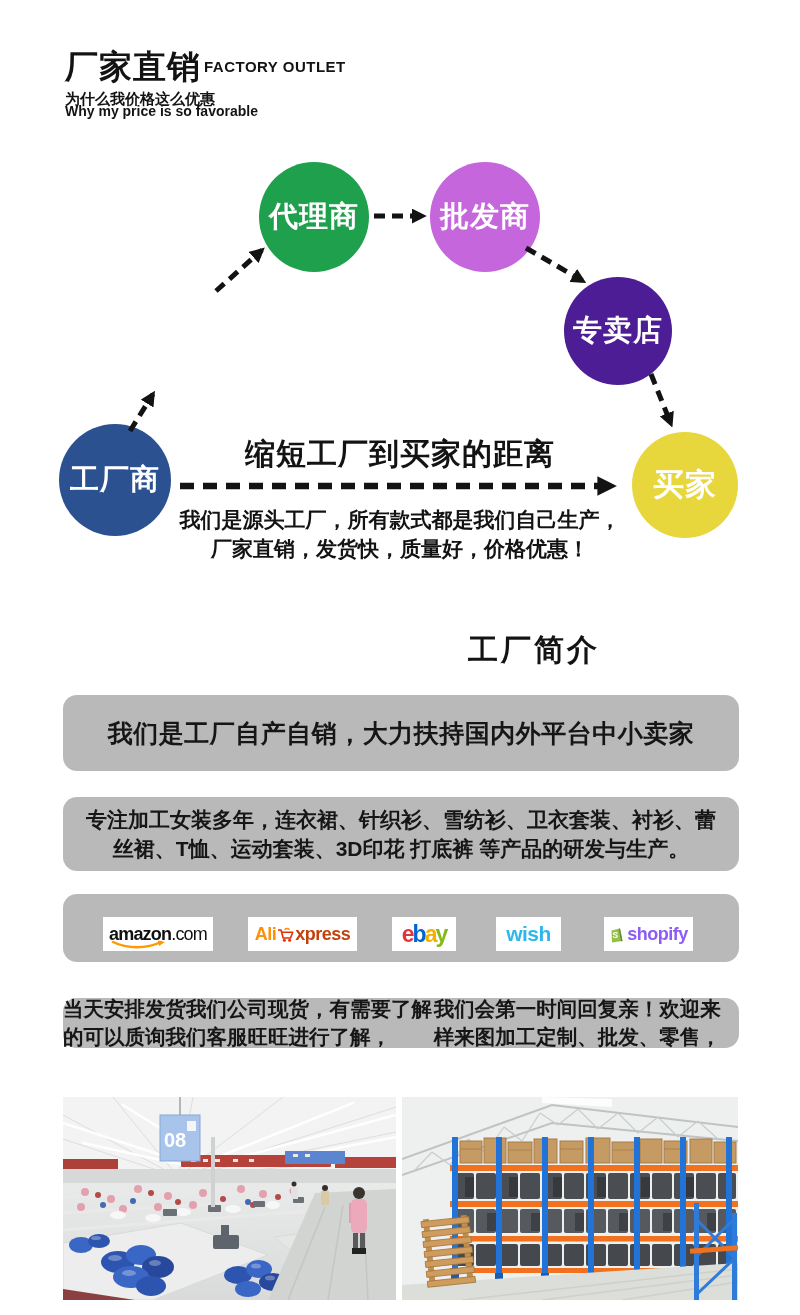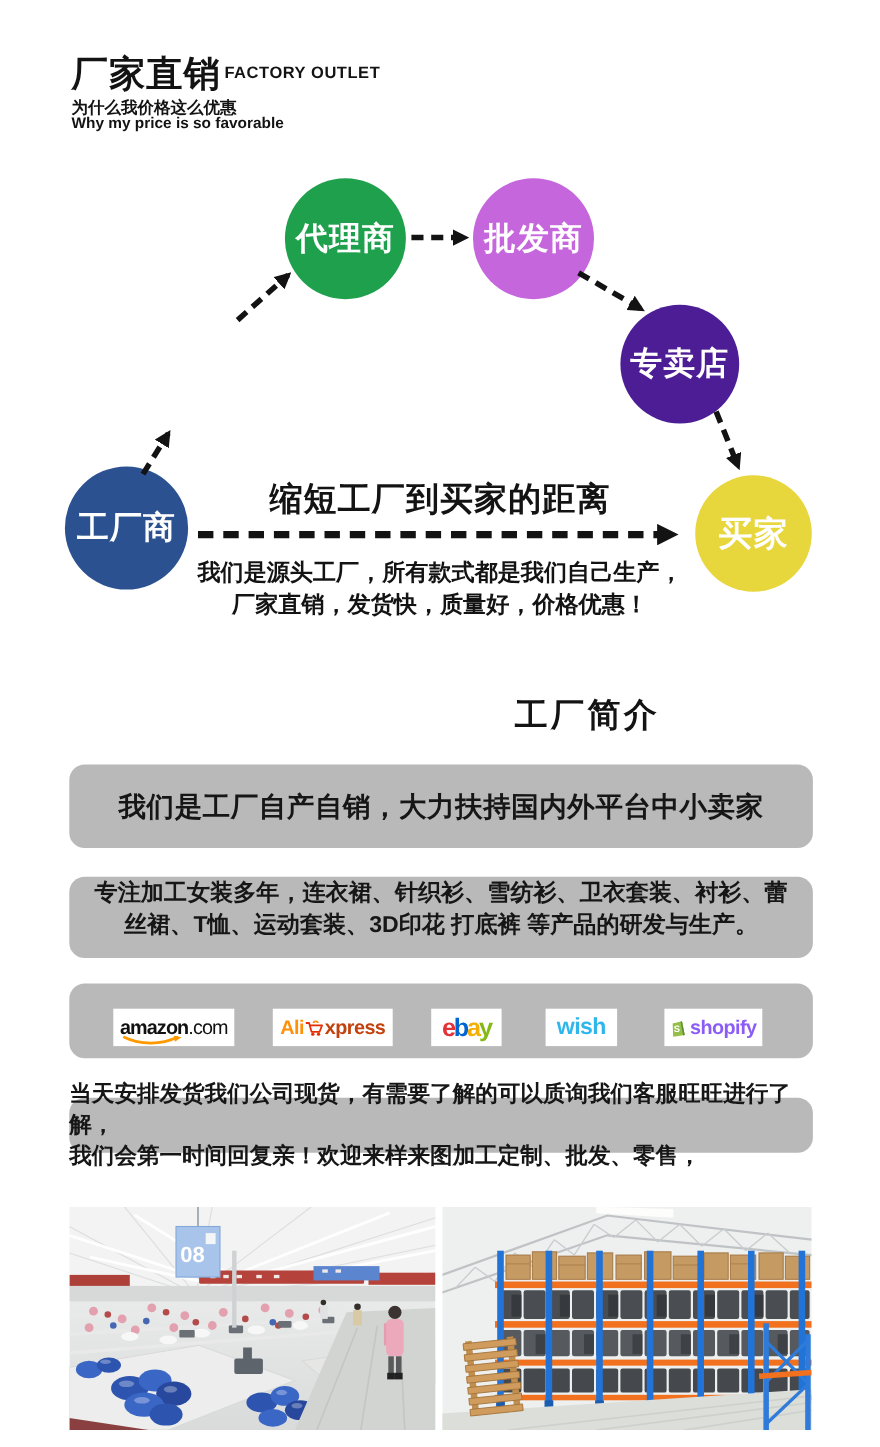--- a/index.html
+++ b/index.html
@@ -22,24 +22,24 @@
   .headline{position:absolute;left:180px;top:434px;width:440px;text-align:center;
             font-size:30px;font-weight:900;letter-spacing:1px;}
   .desc1{position:absolute;left:80px;top:506px;width:640px;text-align:center;font-size:21px;font-weight:800;}
   .desc2{position:absolute;left:80px;top:535px;width:640px;text-align:center;font-size:21px;font-weight:800;}
   
   .section-heading{position:absolute;left:200px;top:630px;width:400px;text-align:right;
                    font-size:30px;font-weight:900;letter-spacing:3px;}
   .gray-box{position:absolute;left:63px;width:676px;border-radius:14px;color:#161616;}
   #box1{top:695px;height:76px;display:flex;align-items:center;justify-content:center;
         font-size:25px;font-weight:800;letter-spacing:.5px;}
-  #box2{top:797px;height:74px;display:flex;flex-direction:column;align-items:center;
+  #box2{top:797px;height:74px;display:flex;flex-direction:column;align-items:center;justify-content:center;
         font-size:21px;font-weight:800;line-height:29px;}
   #box3{top:894px;height:68px;}
-  #box4{top:998px;height:50px;display:flex;flex-direction:column;justify-content:center;
+  #box4{top:998px;height:50px;display:flex;flex-direction:row;align-items:center;justify-content:center;
         font-size:20.5px;font-weight:800;line-height:28px;}
   
   .tile{position:absolute;top:23px;height:34px;background:#fff;display:flex;align-items:center;justify-content:center;}
   #tile-amazon{left:40px;width:110px;}
   #tile-ali{left:185px;width:109px;}
   #tile-ebay{left:329px;width:64px;}
   #tile-wish{left:433px;width:65px;}
   #tile-shopify{left:541px;width:89px;}
   .amazon-wrap{position:relative;line-height:1;}
   .amazon-name{font-size:18px;font-weight:800;letter-spacing:-.8px;color:#111;}

